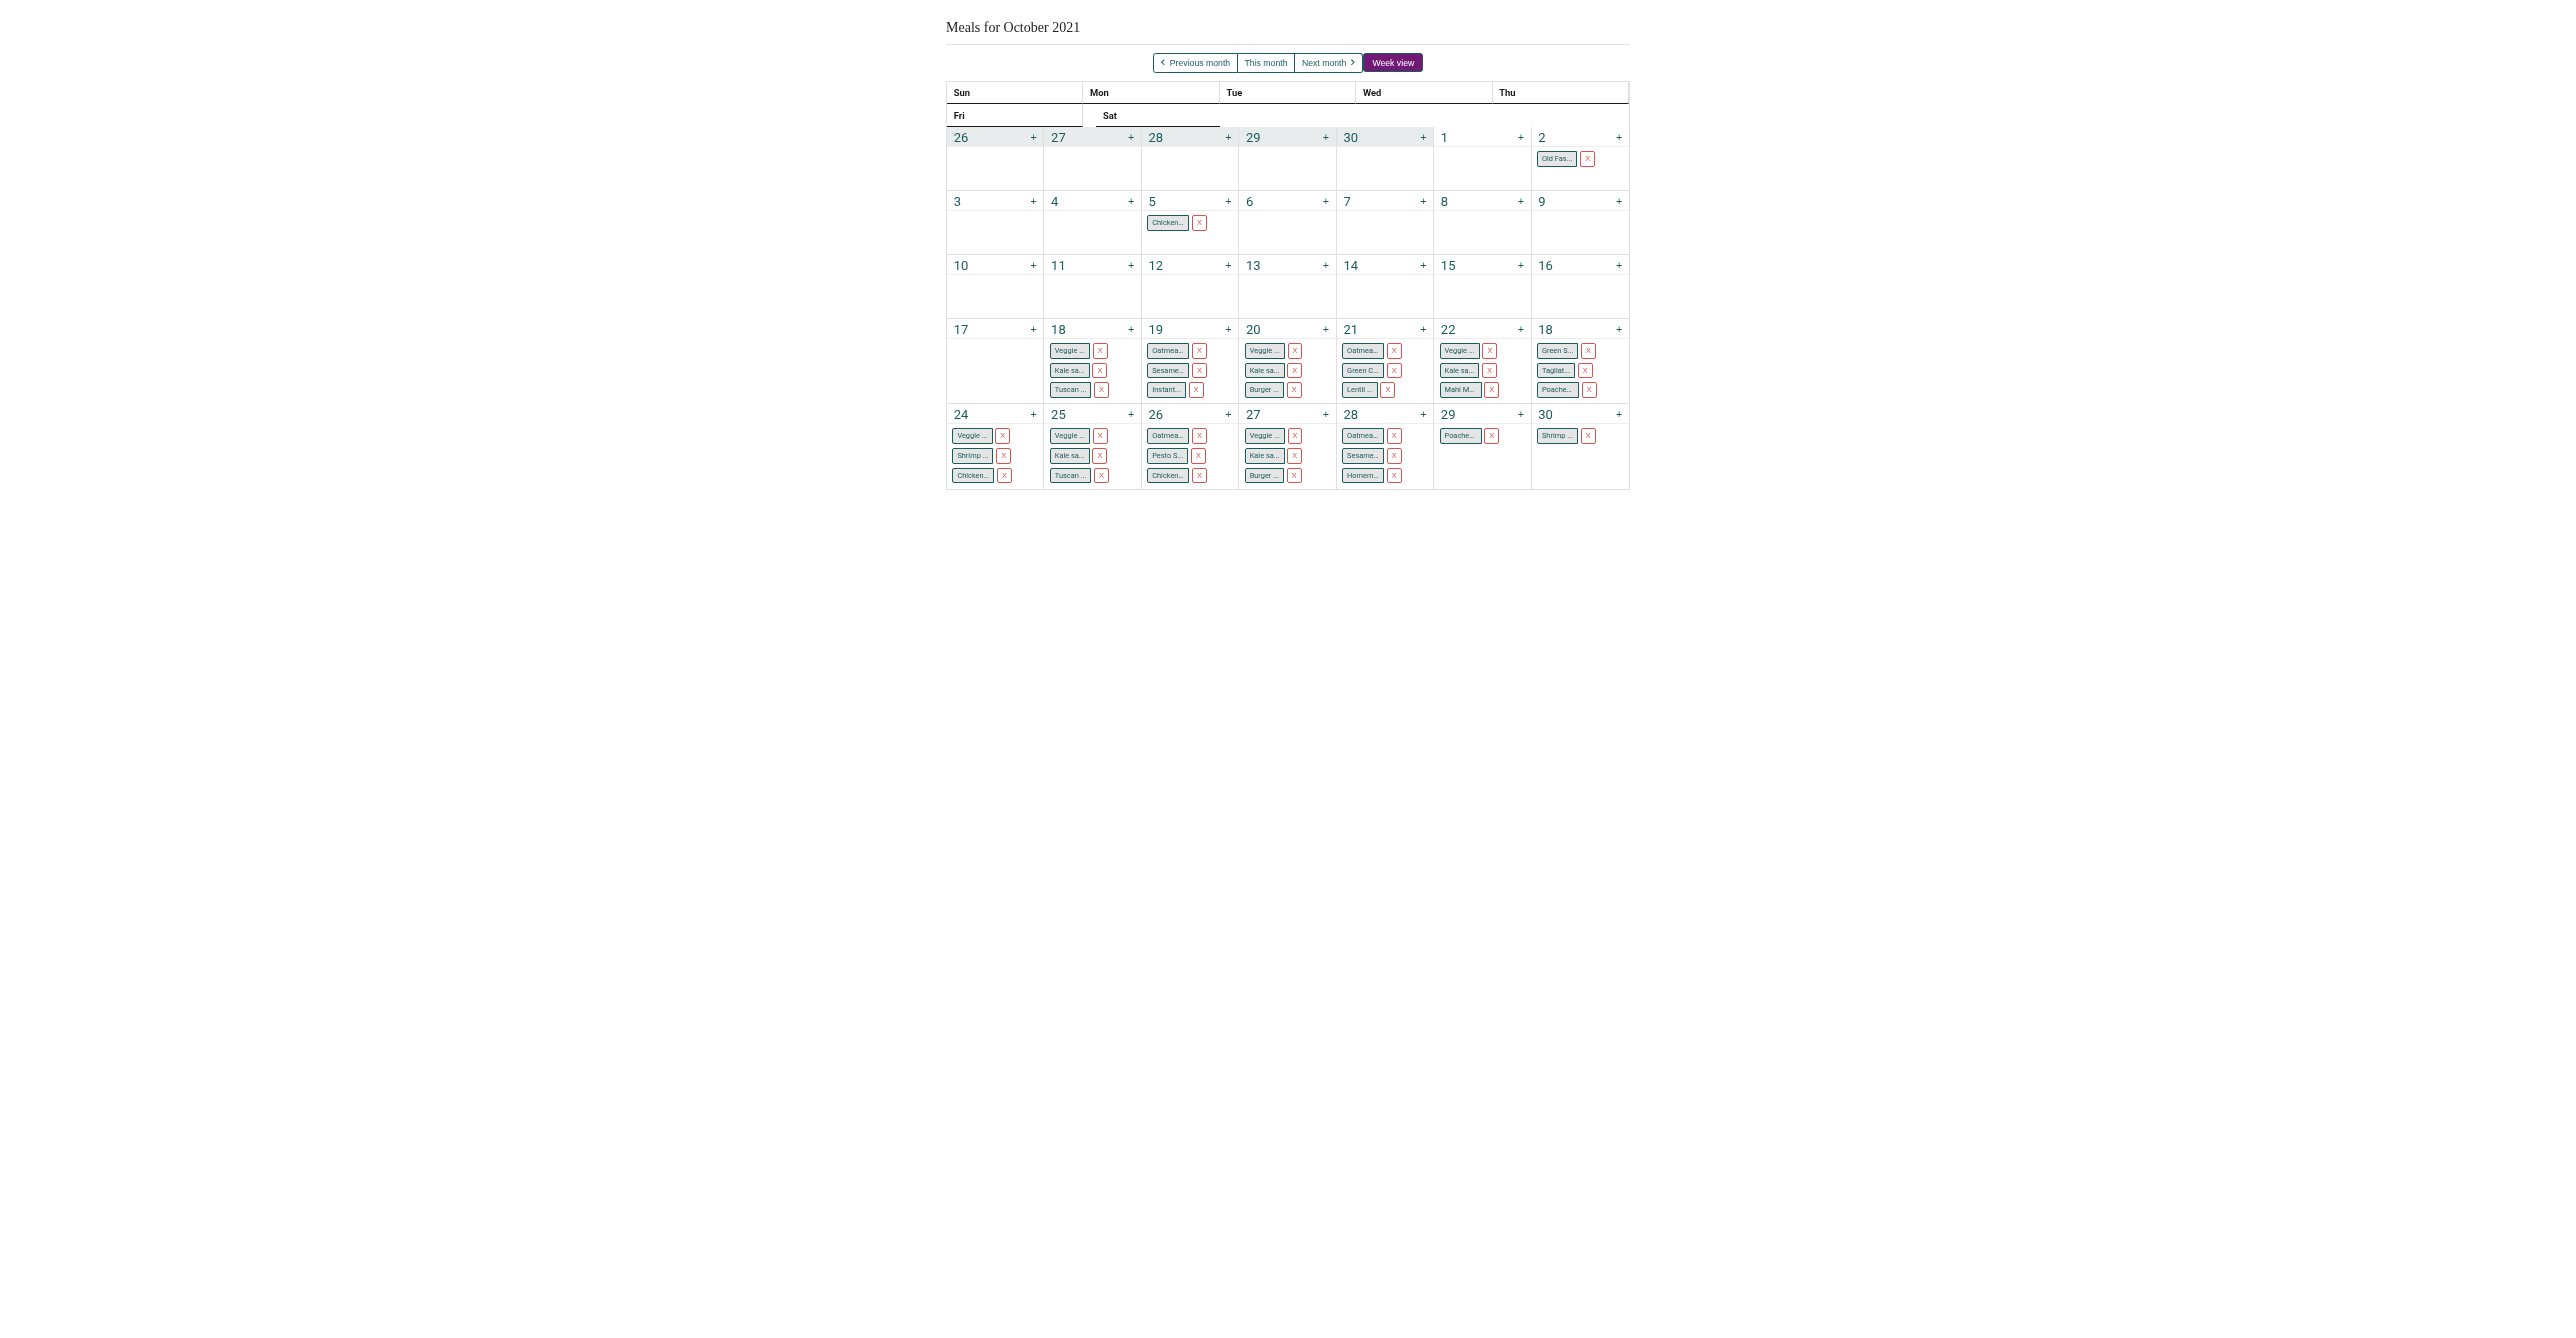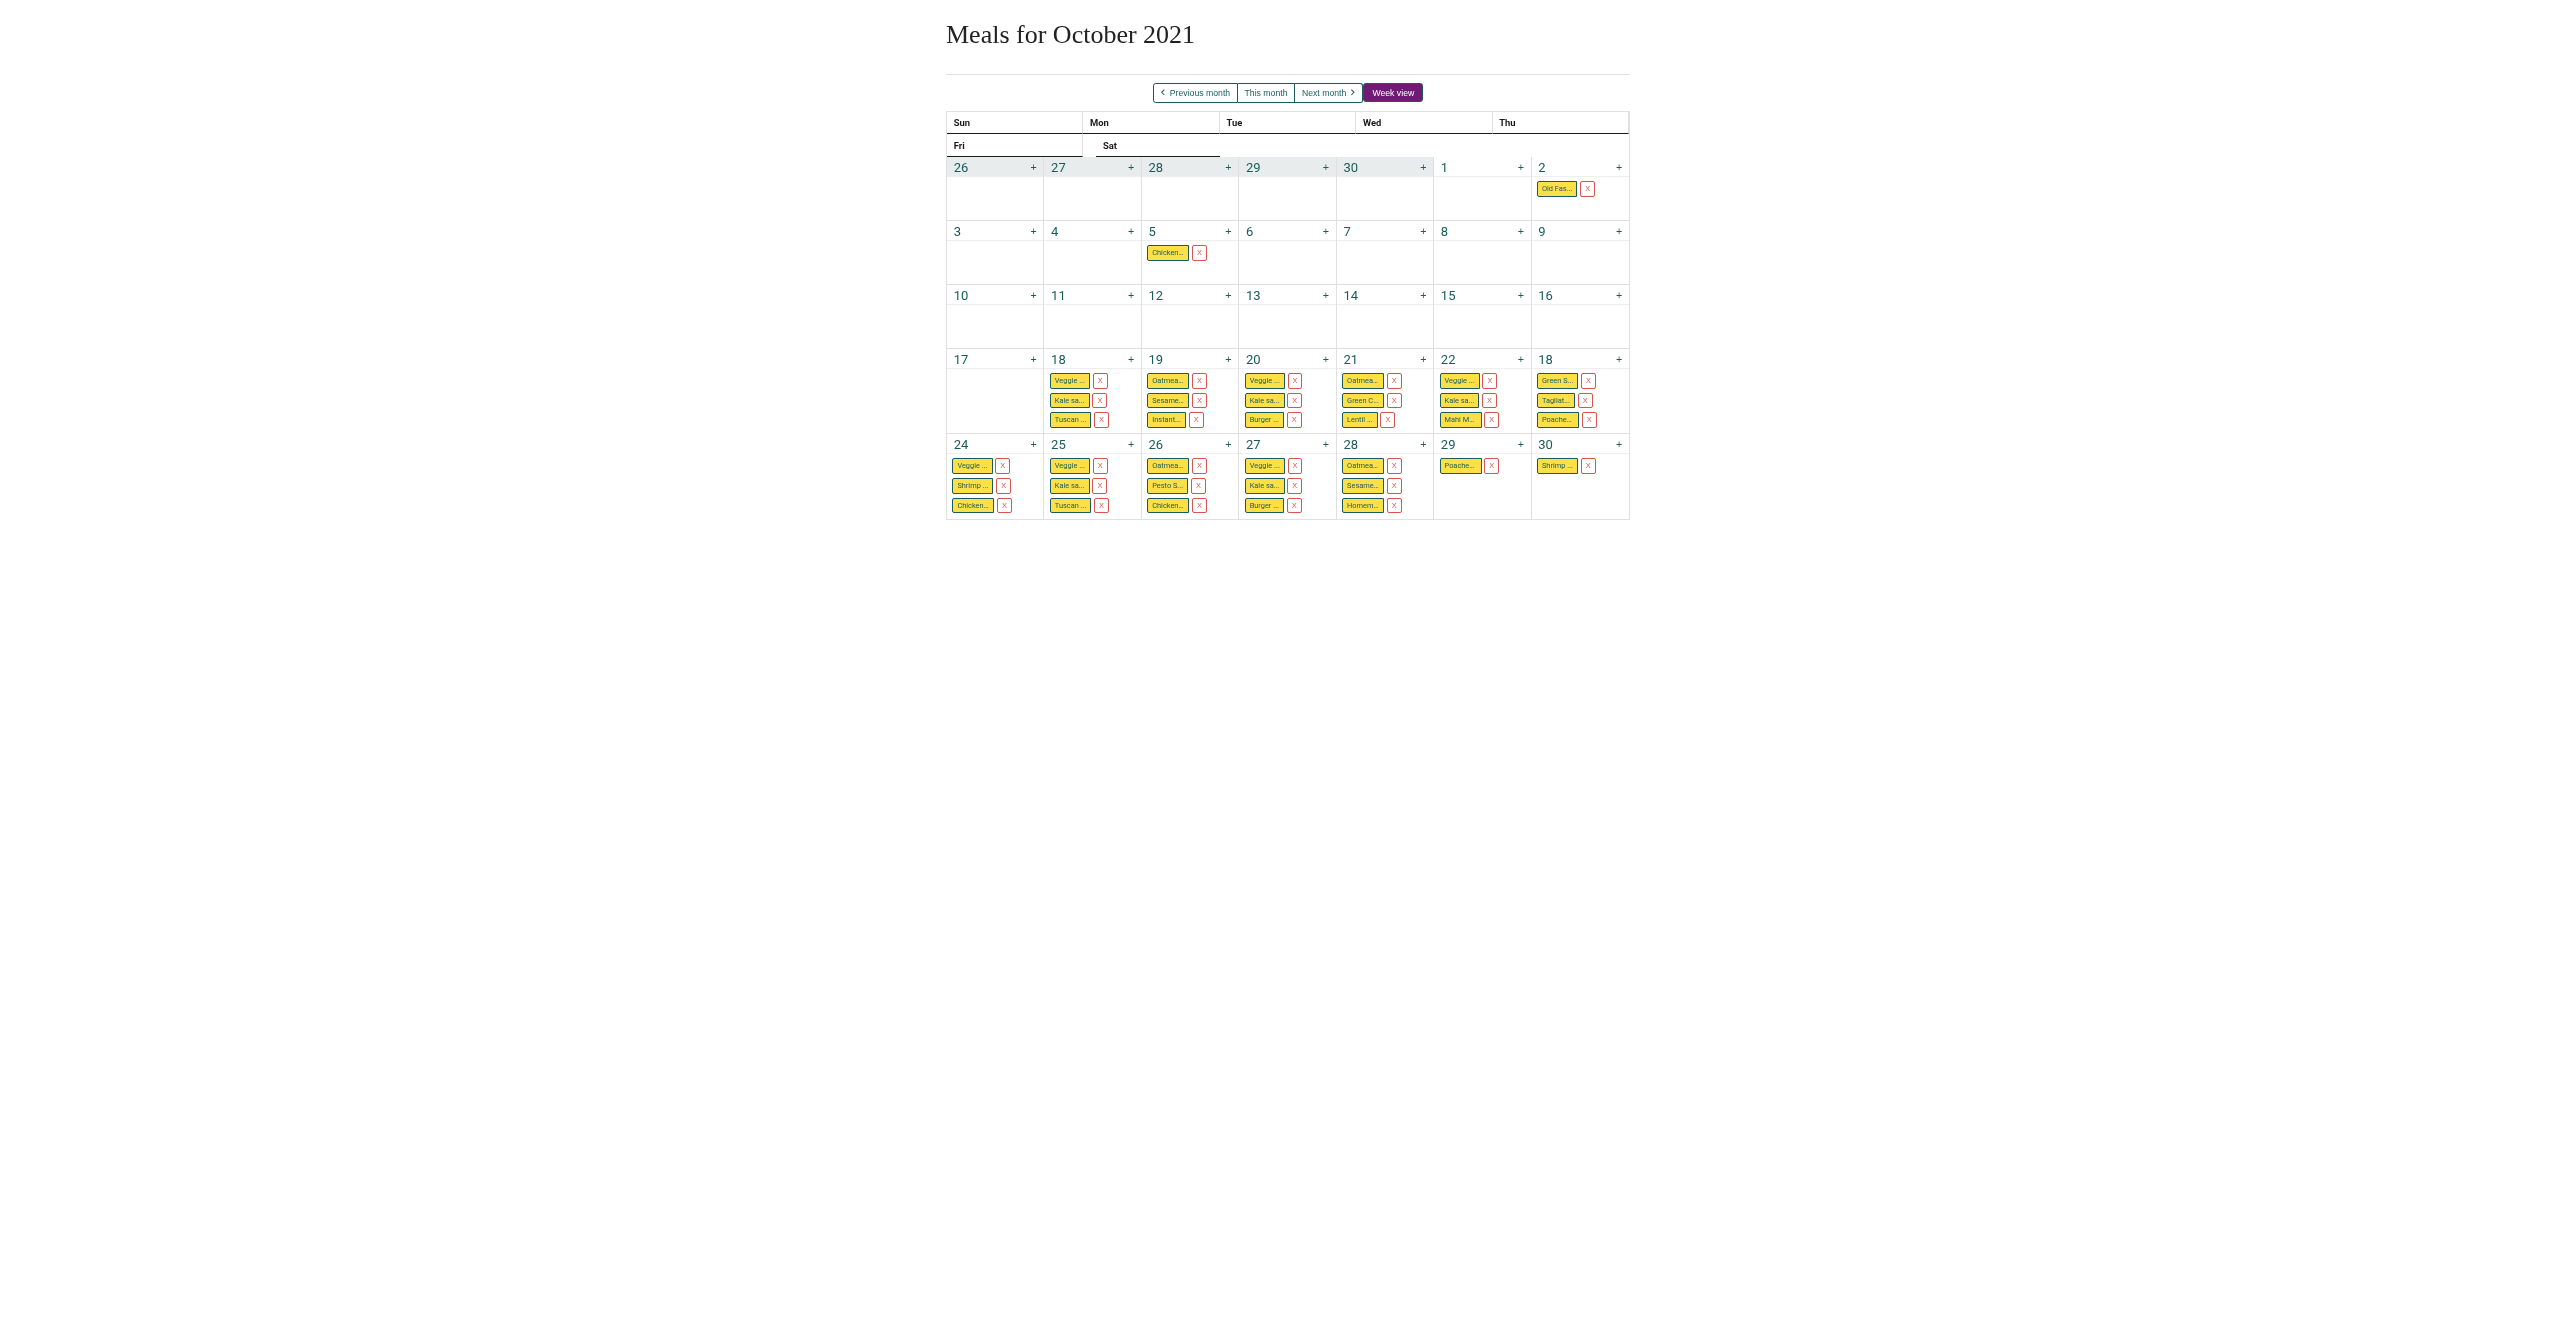--- a/index.html
+++ b/index.html
@@ -10,22 +10,22 @@
     background: #fff;
   }
   .page {
     max-width: 684px;
     margin: 0 auto;
     padding: 20px 0 0 0;
   }
   h1.page-title {
     font-family: Georgia, "Times New Roman", serif;
     font-weight: 400;
-    font-size: 26px;
-    margin: 0 0 24px 0;
+    font-size: 14px;
+    margin: 0 0 8px 0;
     color: #222;
   }
   .divider {
     border: none;
     border-top: 0.7px solid #e0e0e0;
     margin: 0 0 8px 0;
   }
   .toolbar {
     display: flex;
     justify-content: center;
@@ -132,21 +132,21 @@
     border: 0.7px solid #1a5c5c;
     color: #1a5c5c;
     font-size: 7.4px;
     padding: 2px 4px;
     border-radius: 2px 0 0 2px;
     white-space: nowrap;
     overflow: hidden;
     text-overflow: ellipsis;
     max-width: 42px;
     cursor: pointer;
-    background: #fde047;
+    background: #e5e5e5;
     line-height: 1.3;
   }
   .meal-del {
     border: 0.7px solid #d9534f;
     color: #d9534f;
     background: #fff;
     font-size: 7.4px;
     padding: 2px 4px;
     border-radius: 0 2px 2px 0;
     margin-left: 2.7px;

